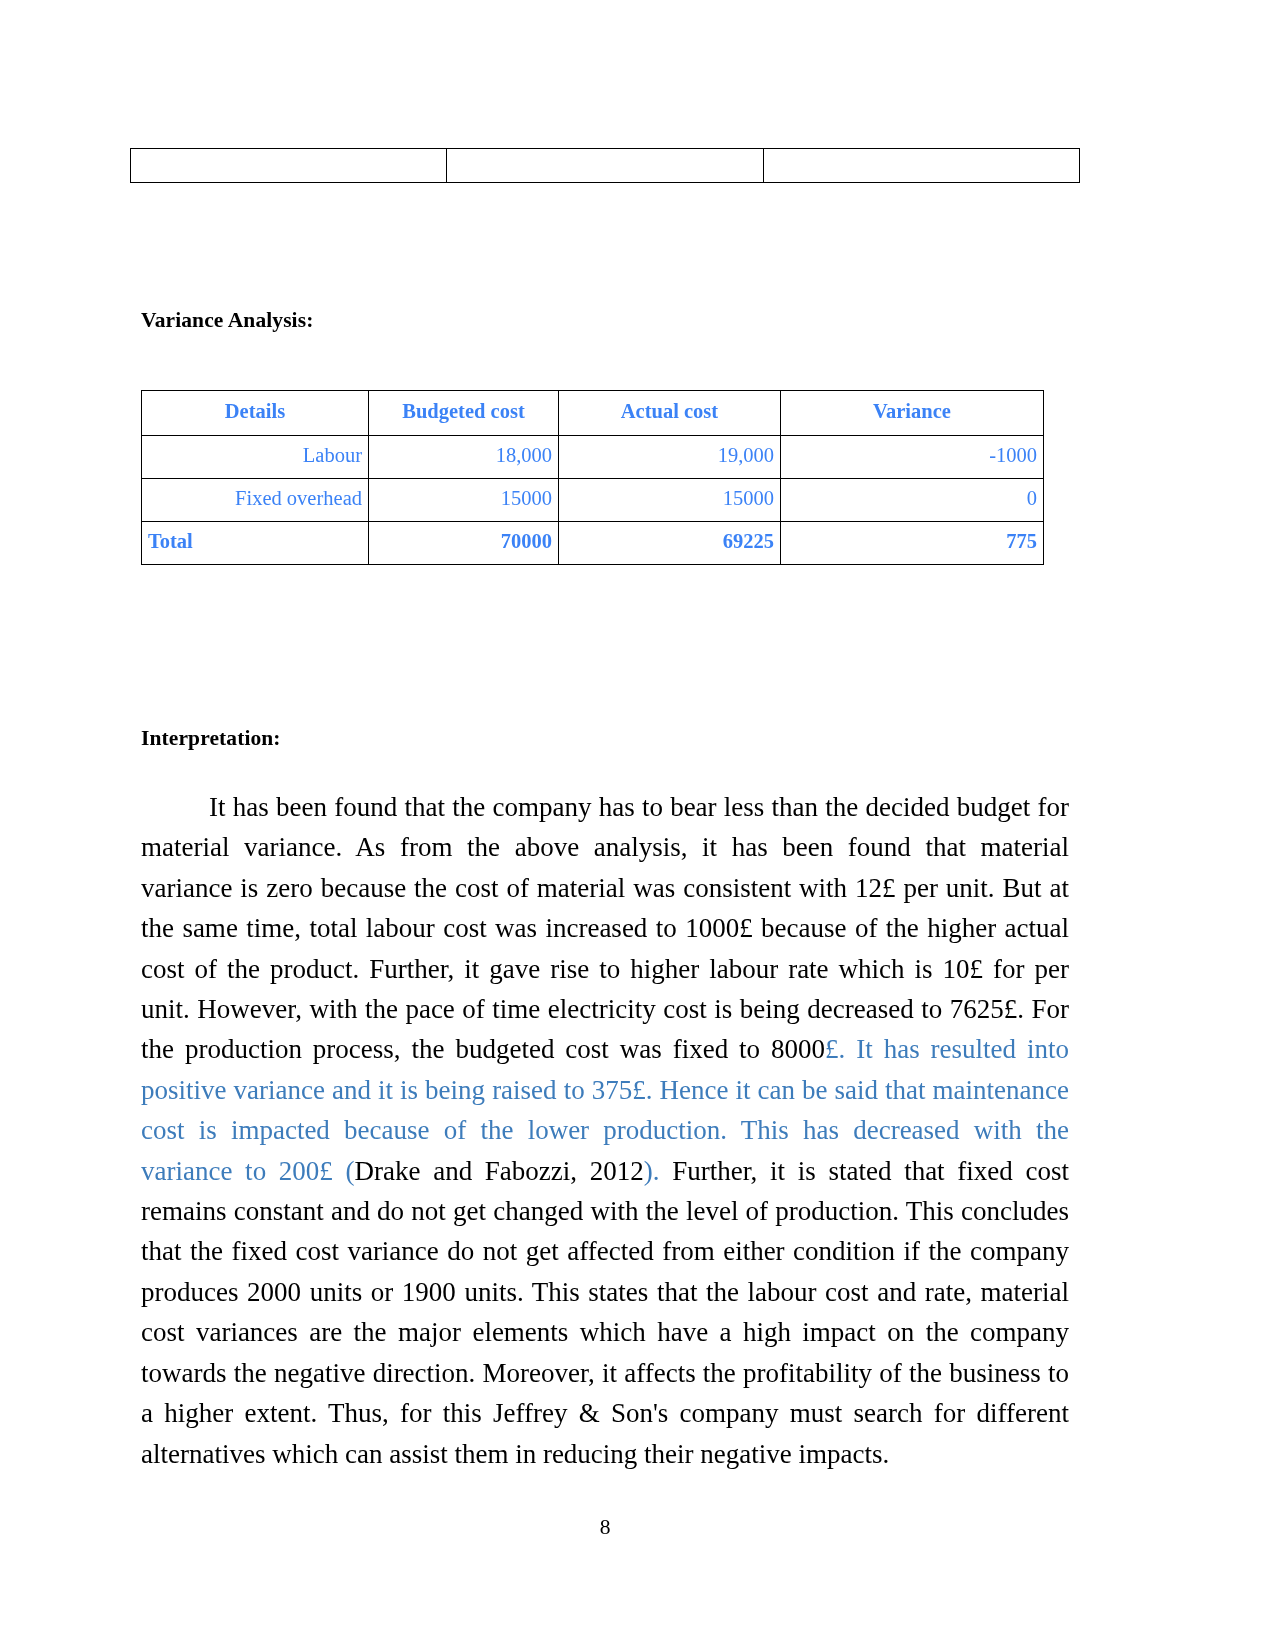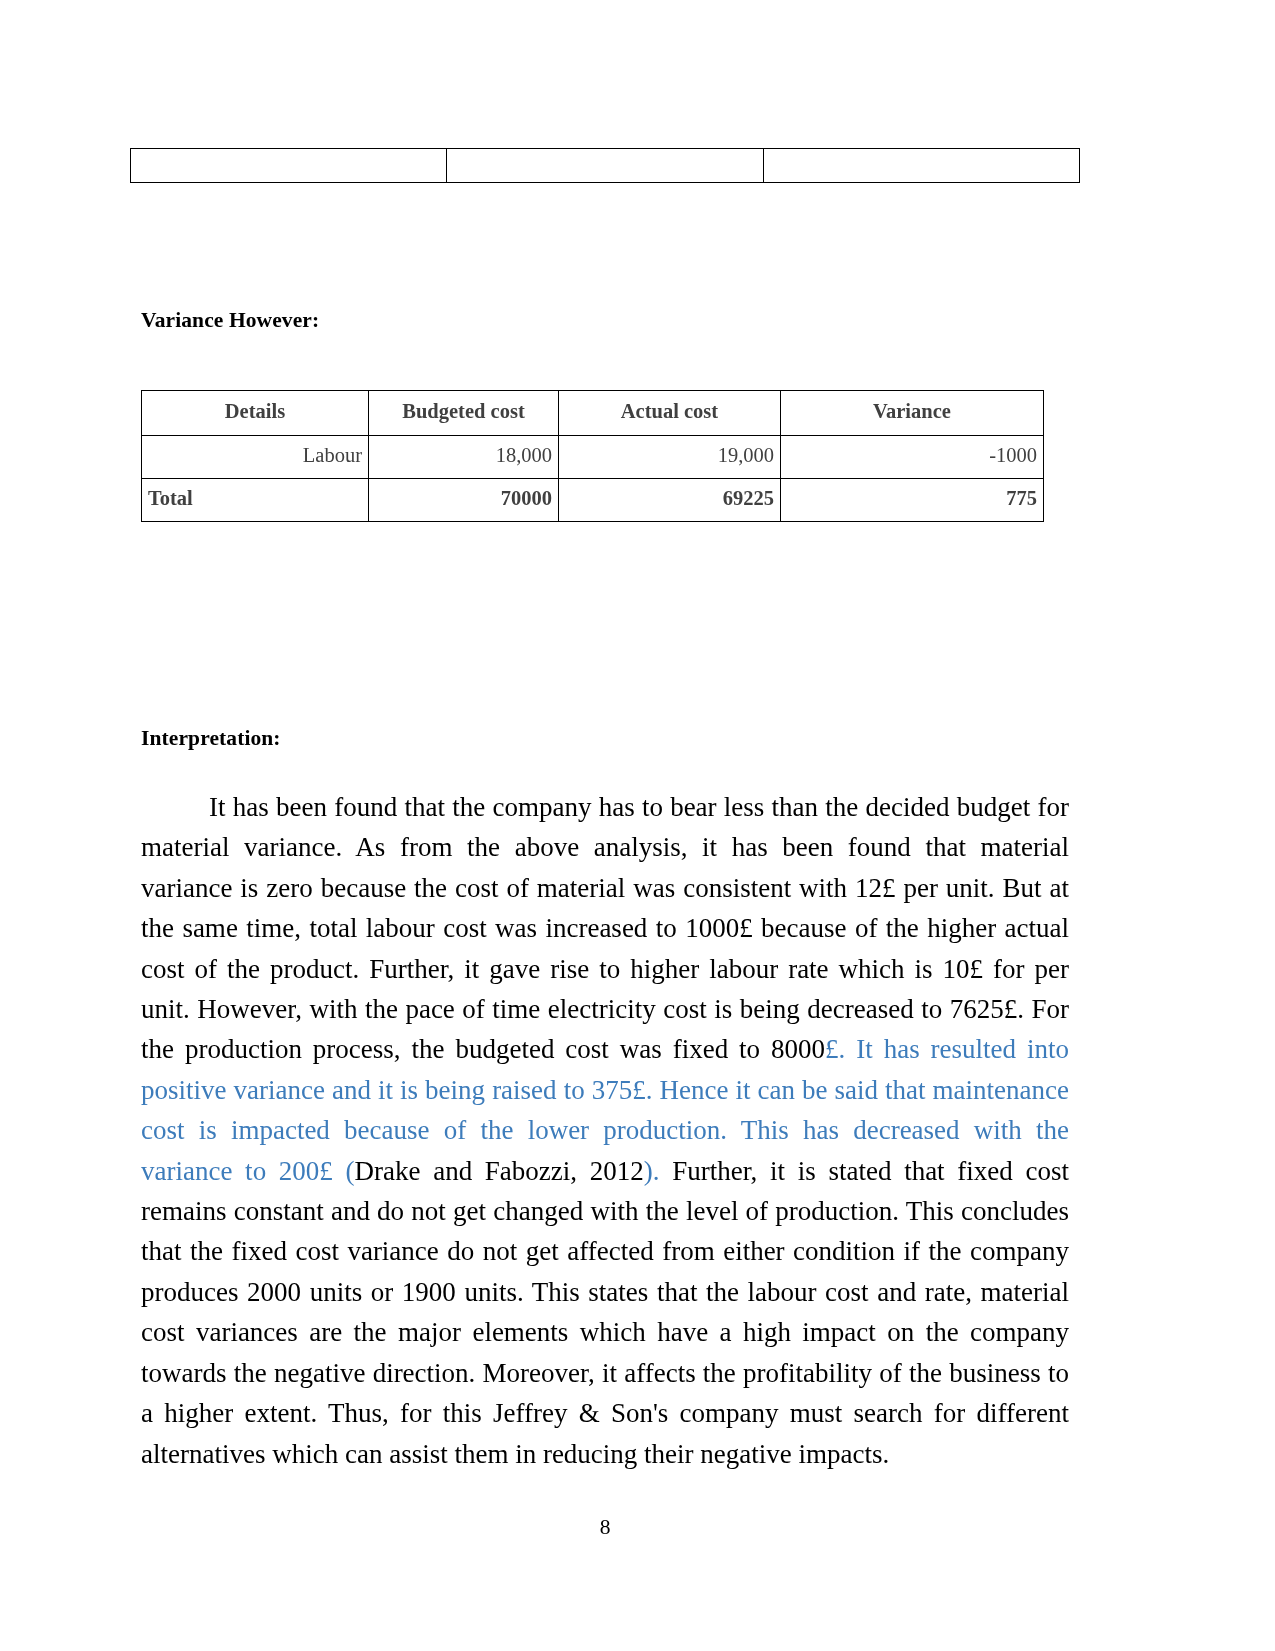--- a/index.html
+++ b/index.html
@@ -56,21 +56,21 @@
 
   
   .variance-table {
     position: absolute;
     left: 0px;
     top: 390px;
     width: 902px;
     border-collapse: collapse;
     table-layout: fixed;
     font-size: 20.5px;
-    color: #404040;
+    color: #3b82f6;
   }
   .variance-table td {
     border: 1px solid #000000;
     padding: 4px 6px 6px 6px;
     height: 32px;
     vertical-align: middle;
     line-height: 1.15;
   }
   .variance-table thead td {
     text-align: center;
@@ -126,21 +126,21 @@
     <table class="top-table">
       <tbody>
         <tr>
           <td></td>
           <td></td>
           <td></td>
         </tr>
       </tbody>
     </table>
 
-    <div class="heading" id="variance-heading">Variance However:</div>
+    <div class="heading" id="variance-heading">Variance Analysis:</div>
 
     <table class="variance-table">
       <colgroup>
         <col class="col-details">
         <col class="col-budget">
         <col class="col-actual">
         <col class="col-variance">
       </colgroup>
       <thead>
         <tr>
@@ -150,20 +150,26 @@
           <td>Variance</td>
         </tr>
       </thead>
       <tbody>
         <tr>
           <td>Labour</td>
           <td>18,000</td>
           <td>19,000</td>
           <td>-1000</td>
         </tr>
+        <tr>
+          <td>Fixed overhead</td>
+          <td>15000</td>
+          <td>15000</td>
+          <td>0</td>
+        </tr>
         <tr class="total-row">
           <td>Total</td>
           <td>70000</td>
           <td>69225</td>
           <td>775</td>
         </tr>
       </tbody>
     </table>
 
     <div class="heading" id="interpretation-heading">Interpretation:</div>

